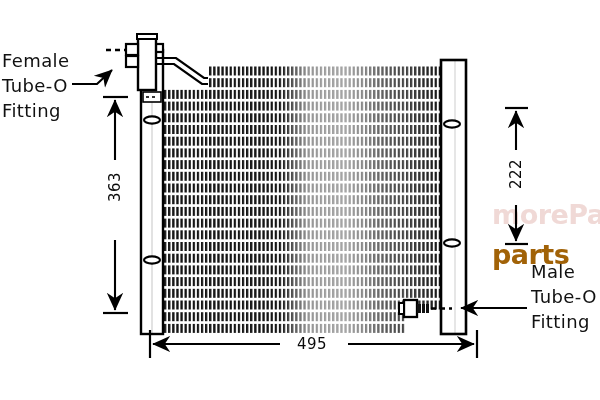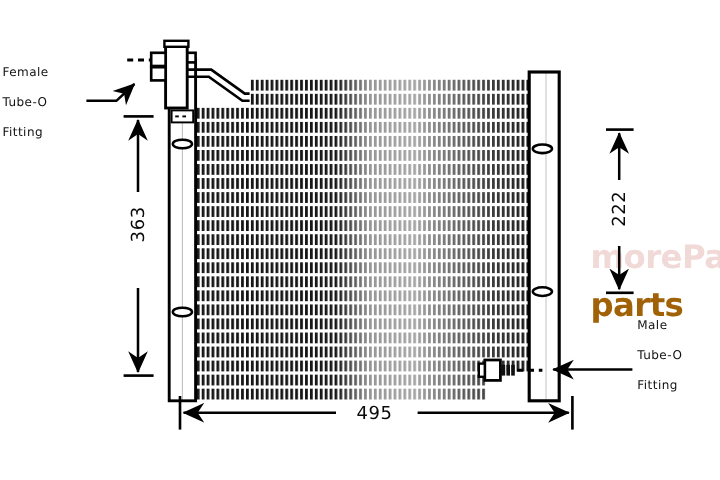--- a/index.html
+++ b/index.html
@@ -14,21 +14,21 @@
     height: 400px;
     background: #ffffff;
     overflow: hidden;
     font-family: "DejaVu Sans", "Liberation Sans", sans-serif;
     color: #000000;
   }
 
   
   .callout {
     position: absolute;
-    font-size: 10px;
+    font-size: 18px;
     line-height: 25px;
     letter-spacing: 0.4px;
     color: #111;
     white-space: nowrap;
     font-family: "DejaVu Sans", "Liberation Sans", sans-serif;
   }
 
   
   .dim-num {
     position: absolute;

